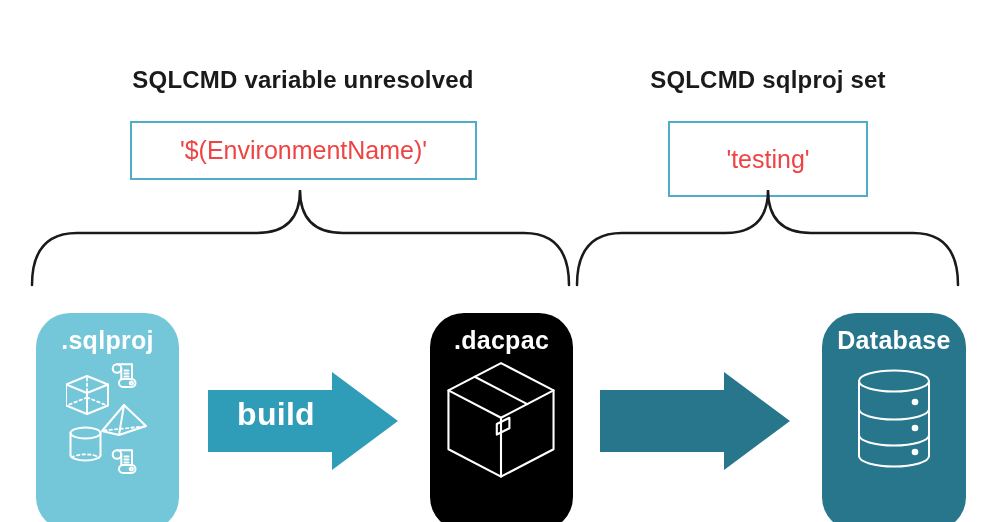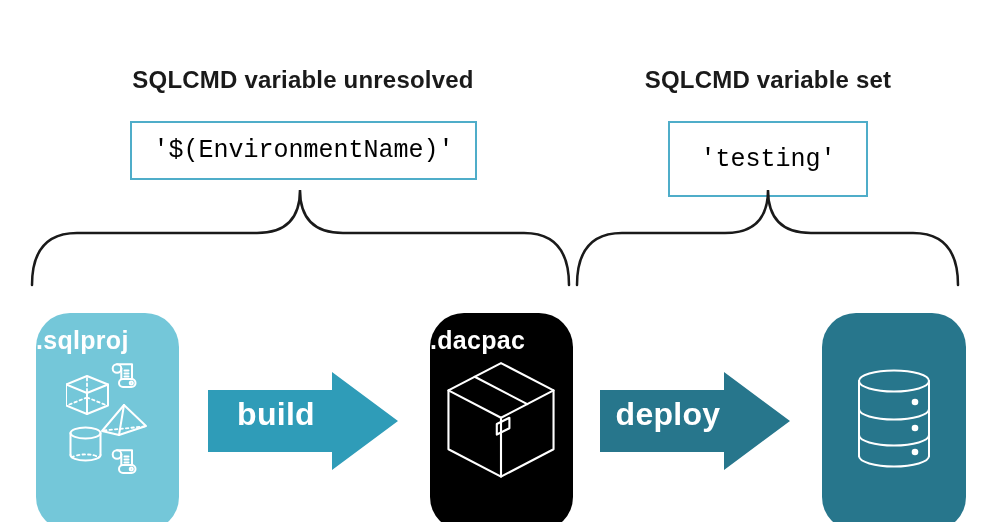--- a/index.html
+++ b/index.html
@@ -12,50 +12,50 @@
     text-align:center;letter-spacing:0.2px;
   }
   .heading-left{left:53px;width:500px;}
   .heading-right{left:568px;width:400px;}
   .code-box{
     position:absolute;background:#ffffff;border:2.5px solid #4FADC9;
     box-sizing:border-box;display:flex;align-items:center;justify-content:center;
   }
   .code-box-left{left:130px;top:81px;width:347px;height:59px;}
   .code-box-right{left:668px;top:81px;width:200px;height:76px;}
-  .code-box code{font-family:Liberation Mono, monospace;font-size:25px;color:#000000;white-space:pre;}
+  .code-box code{font-family:Liberation Sans, sans-serif;font-size:25px;color:#ef4444;white-space:pre;}
   .brace{position:absolute;}
   .brace path{fill:none;stroke:#1a1a1a;stroke-width:2.5;stroke-linecap:round;}
   .node{position:absolute;top:273px;height:218px;border-radius:34px;}
   #node-sqlproj{left:36px;width:143px;background:#74C7D9;}
   #node-dacpac{left:430px;width:143px;background:#000000;}
   #node-database{left:822px;width:144px;background:#27768C;}
   .node-label{
-    color:#ffffff;font-weight:bold;font-size:25px;text-align:left;
+    color:#ffffff;font-weight:bold;font-size:25px;text-align:center;
     padding-top:13px;letter-spacing:0.3px;
   }
   .node-icon{position:absolute;}
   .icon-stroke{stroke:#ffffff;stroke-width:2;fill:none;stroke-linecap:round;stroke-linejoin:round;}
   .icon-stroke-dash{stroke:#ffffff;stroke-width:1.8;fill:none;stroke-linecap:round;stroke-dasharray:2.5 3;}
   .icon-fill{fill:#ffffff;stroke:none;}
   .arrow{position:absolute;top:332px;}
   .arrow-label{
     position:absolute;top:350px;height:48px;display:flex;align-items:center;justify-content:center;
     color:#ffffff;font-weight:bold;font-size:32px;letter-spacing:0.3px;
   }
   #build-label{left:214px;width:124px;}
   #deploy-label{left:606px;width:124px;}
 </style>
 </head>
 <body>
 
 <div class="canvas">
 
   <div class="heading heading-left">SQLCMD variable unresolved</div>
-  <div class="heading heading-right">SQLCMD variable set</div>
+  <div class="heading heading-right">SQLCMD sqlproj set</div>
 
   <div class="code-box code-box-left">
     <code>'$(EnvironmentName)'</code>
   </div>
   <div class="code-box code-box-right">
     <code>'testing'</code>
   </div>
 
   <svg class="brace" style="left:25px;top:145px;" width="550" height="105" viewBox="0 0 550 105">
     <path d="M7,100 Q7,48 52,48 L232,48 Q275,48 275,5 Q275,48 318,48 L499,48 Q544,48 544,100"></path>
@@ -115,23 +115,23 @@
       <path class="icon-stroke" d="M6,28 L56,54 L106,28"></path>
       <path class="icon-stroke" d="M56,54 V110"></path>
       <path class="icon-stroke" d="M31,15 L81,41"></path>
       <path class="icon-stroke" d="M52,60 l12,-6 v10 l-12,6 Z"></path>
     </svg>
   </div>
 
   <svg class="arrow" style="left:600px;" width="190" height="98" viewBox="0 0 190 98">
     <polygon points="0,18 124,18 124,0 190,49 124,98 124,80 0,80" fill="#27768C"></polygon>
   </svg>
-  <div class="arrow-label" id="deploy-label">deploy</div>
 
   <div class="node" id="node-database">
+    <div class="node-label">Database</div>
     <svg class="node-icon" style="left:34px;top:56px;" width="76" height="100" viewBox="0 0 76 100">
       <ellipse class="icon-stroke" cx="38" cy="12" rx="35" ry="10.5"></ellipse>
       <path class="icon-stroke" d="M3,12 V87 M73,12 V87"></path>
       <path class="icon-stroke" d="M3,40 A35,10.5 0 0 0 73,40"></path>
       <path class="icon-stroke" d="M3,66 A35,10.5 0 0 0 73,66"></path>
       <path class="icon-stroke" d="M3,87 A35,10.5 0 0 0 73,87"></path>
       <circle class="icon-fill" cx="59" cy="33" r="3.3"></circle>
       <circle class="icon-fill" cx="59" cy="59" r="3.3"></circle>
       <circle class="icon-fill" cx="59" cy="83" r="3.3"></circle>
     </svg>

